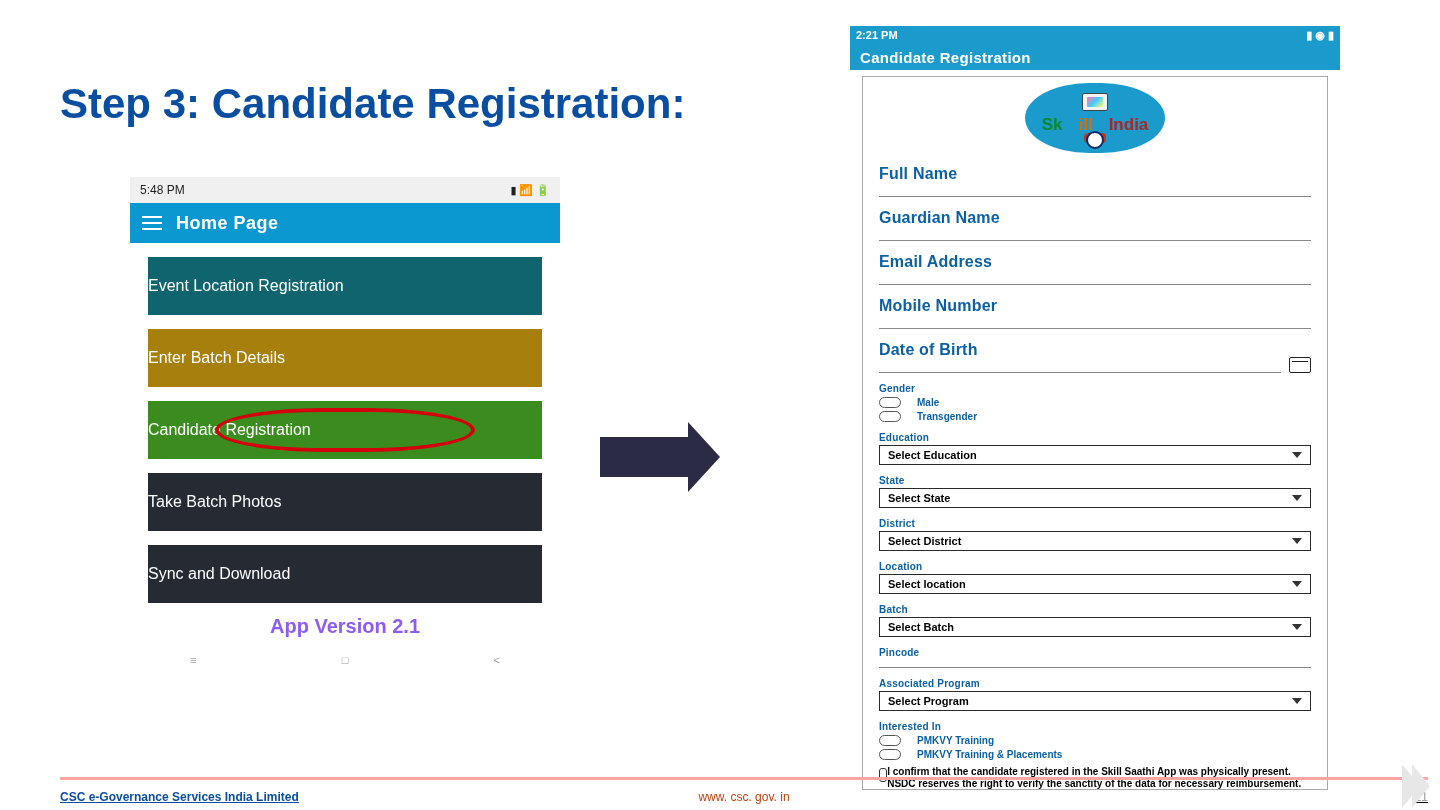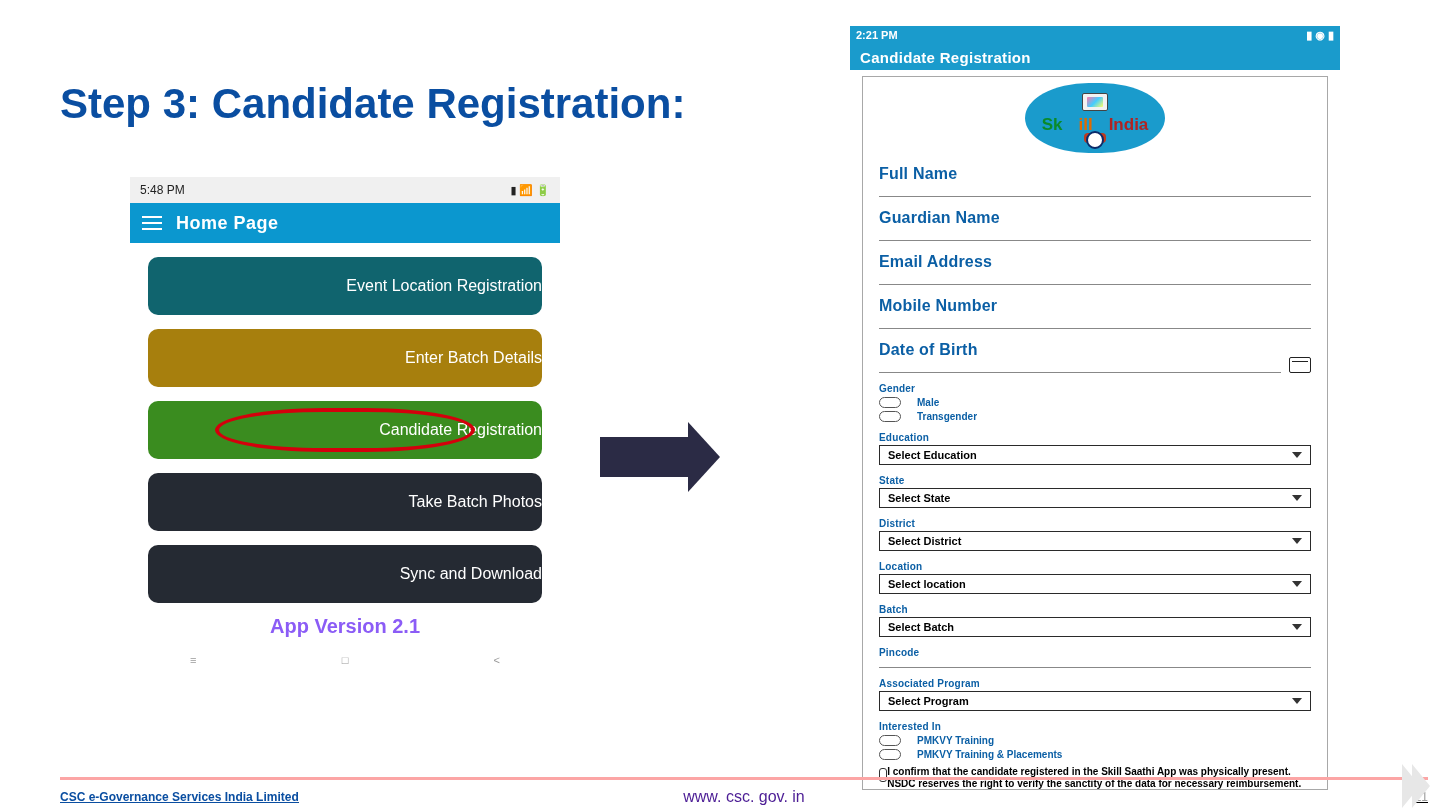--- a/index.html
+++ b/index.html
@@ -9,21 +9,21 @@
 
   
   .phone1 { position:absolute; left:130px; top:177px; width:430px; background:#fff; }
   .p1-status { height:26px; background:#f0f0f0; display:flex; align-items:center; justify-content:space-between; padding:0 10px; font-size:12px; color:#222; }
   .p1-status .icons span{ margin-left:3px; font-size:11px; }
   .p1-header { height:40px; background:#0b97cf; display:flex; align-items:center; padding:0 12px; gap:14px; }
   .p1-header .hamb{ width:20px; height:14px; display:flex; flex-direction:column; justify-content:space-between; }
   .p1-header .hamb span{ height:2px; background:#fff; }
   .p1-header .ttl{ color:#fff; font-size:18px; font-weight:600; letter-spacing:.5px; }
   .p1-body { padding:14px 18px 6px; background:#fff; display:flex; flex-direction:column; gap:14px; }
-  .tile { height:58px; display:flex; align-items:center; justify-content:flex-end; color:#fff; font-size:16px; font-weight:500; border-radius:10px; position:relative; }
+  .tile { height:58px; display:flex; align-items:center; justify-content:flex-start; color:#fff; font-size:16px; font-weight:500; border-radius:0; position:relative; }
   .c0{ background:#10646e; } .c1{ background:#a77f0d; } .c2{ background:#3a8c1f; } .c3{ background:#252a33; } .c4{ background:#252a33; }
   .mark{ position:absolute; left:50%; top:50%; transform:translate(-50%,-50%); width:260px; height:44px; border:4px solid #d4000c; border-radius:50%/60%; pointer-events:none; }
   .p1-ver{ text-align:center; color:#8b5cf6; font-size:20px; font-weight:600; padding:6px 0 12px; }
   .p1-nav{ display:flex; justify-content:space-between; padding:4px 60px 6px; color:#9a9a9a; font-size:11px; }
 
   
   .arrow{ position:absolute; left:600px; top:422px; }
   .arrow .shaft{ width:90px; height:40px; background:#2b2b45; display:inline-block; vertical-align:middle; }
   .arrow .head{ display:inline-block; vertical-align:middle; width:0; height:0; border-left:32px solid #2b2b45; border-top:35px solid transparent; border-bottom:35px solid transparent; margin-left:-2px; }
 
@@ -56,21 +56,21 @@
   .confirm{ display:flex; margin-top:6px; }
   .confirm p{ font-size:10px; font-weight:700; line-height:1.15; }
   .date-row{ display:flex; align-items:flex-end; gap:8px;}
   .date-row .w{ flex:1;}
   .cal{ width:22px; height:16px; border:1.5px solid #222; border-radius:2px; position:relative;}
   .cal::before{ content:""; position:absolute; left:2px; right:2px; top:3px; height:1px; background:#222;}
 
   
   .footer{ position:absolute; left:60px; right:12px; bottom:6px; border-top:3px solid #fca5a5; padding-top:10px; display:flex; align-items:center;text-decoration:underline; }
   .footer .org{ font-size:12px; font-weight:700; color:#0a4ea1; text-decoration:underline; }
-  .footer .site{ font-size:16px; color:#4c1d95; position:absolute; left:50%; transform:translateX(-50%);}
+  .footer .site{ font-size:12px; color:#c2410c; position:absolute; left:50%; transform:translateX(-50%);}
   .footer .pnum{ font-size:12px; color:#999; margin-left:auto; }
   .footer .chevwrap{ position:absolute; right:-2px; bottom:-4px; display:flex; }
   .chev{ width:0;height:0;border-top:22px solid transparent;border-bottom:22px solid transparent;border-left:18px solid #e7e7e7; margin-left:-8px;}
 </style>
 </head>
 <body>
 
 <div class="slide-title">Step 3: Candidate Registration:</div>
 
 <div class="phone1">

